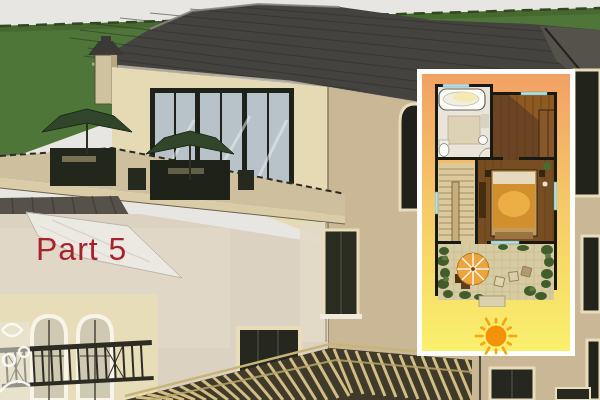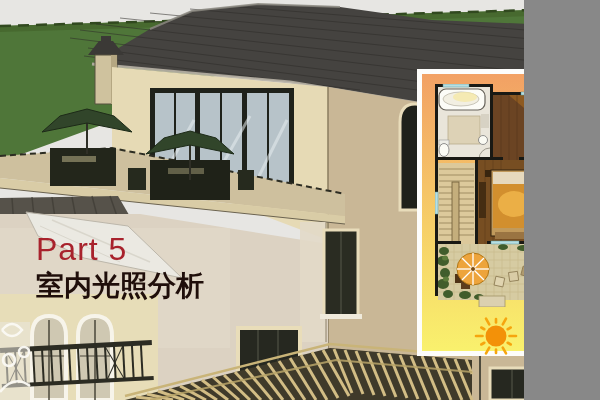--- a/index.html
+++ b/index.html
@@ -1,17 +1,17 @@
 <!DOCTYPE html>
 <html style="--accent-red: #a8222c; --title-dark: #1f0e0a; --panel-border: #fdfdfb; --panel-top: #f2a164; --panel-mid: #f6cf68; --panel-bottom: #f9f16d; --sun: #f39108; --sun-ray: #f6a50e; --pointer: #4f4c3e; --hill-green: #4f7639; --roof-gray: #454340; --wall-cream: #e6dab5; --wall-tan: #c9b796; --umbrella-green: #31452a;"><head>
 <meta charset="utf-8">
 <style>
   html,body{margin:0;padding:0;background:#888;}
   #stage{
-    position:relative;width:524px;height:400px;overflow:hidden;
+    position:relative;width:600px;height:400px;overflow:hidden;
     background:#e7e6e3;font-family:"Liberation Sans",sans-serif;
   }
   #scene{position:absolute;left:0;top:0;}
   
   #caption{position:absolute;left:36px;top:233px;}
   #part-label{
     font-family:"Liberation Sans",sans-serif;
     font-size:32px;line-height:1.05;letter-spacing:1px;
     color:var(--accent-red,#a8222c);
   }
@@ -274,21 +274,20 @@
       <rect x="582" y="236" width="18" height="76" fill="#22241c" stroke="#e8dcba" stroke-width="3"></rect>
       <rect x="587" y="340" width="13" height="60" fill="#22241c" stroke="#e8dcba" stroke-width="3"></rect>
       <rect x="490" y="368" width="44" height="32" fill="#262820" stroke="#e8dcba" stroke-width="3"></rect>
       <line x1="512" y1="370" x2="512" y2="398" stroke="#57584a" stroke-width="1"></line>
       <rect x="556" y="388" width="34" height="12" fill="#262820" stroke="#e8dcba" stroke-width="2"></rect>
     </g>
   </svg>
 
   <div id="caption">
     <div id="part-label">Part 5</div>
-    <div id="slide-title">室内光照分析</div>
   </div>
 
   <div id="inset-panel">
     <div id="panel-inner">
 
       <svg id="floor-plan" width="122" height="223" viewBox="0 0 122 223">
 
         <g>
           <rect x="0" y="0" width="58" height="76" fill="#e9e5da"></rect>
           <rect x="4" y="5" width="46" height="21" rx="7" fill="#fcfcf7" stroke="#66625a" stroke-width="1.2"></rect>

